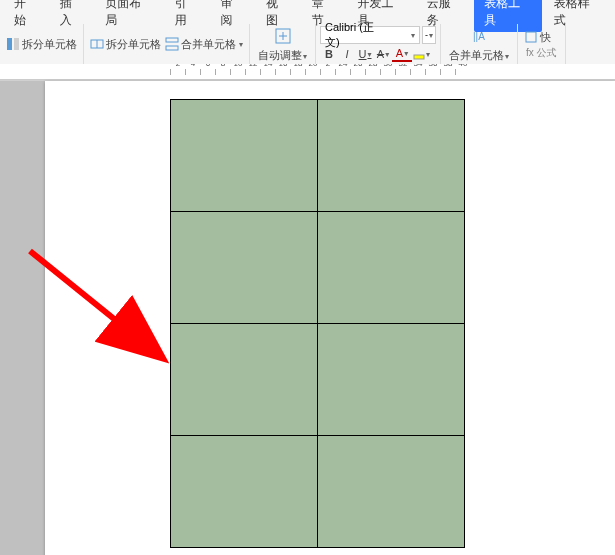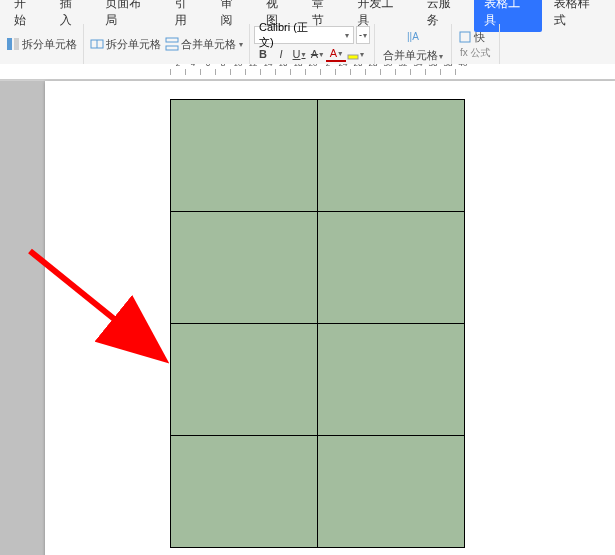--- a/index.html
+++ b/index.html
@@ -228,20 +228,31 @@
                 <rect x="1" y="1" width="12" height="4" fill="none" stroke="#5b9bd5"></rect>
                 <rect x="1" y="9" width="12" height="4" fill="none" stroke="#5b9bd5"></rect>
               </svg>
           </span>
           <span>合并单元格</span>
           <span class="dd">▾</span>
         </div>
       </div>
     </div>
 
+    <div class="rgroup row">
+      <div class="stackbtn">
+        <span class="icon-large">
+          <svg width="20" height="20">
+              <rect x="3" y="3" width="14" height="14" fill="none" stroke="#5b9bd5"></rect>
+              <path d="M6 10 L14 10 M10 6 L10 14" stroke="#5b9bd5"></path>
+            </svg>
+        </span>
+        <span><span>自动调整</span><span class="dd">▾</span></span>
+      </div>
+    </div>
 
     <div class="rgroup">
       <div style="display:flex;gap:2px;align-items:center;">
         <div class="font-combo">
           <span>Calibri (正文)</span>
           <span class="dd">▾</span>
         </div>
         <span style="border:1px solid #ccc;width:14px;height:18px;background:#fff;display:flex;align-items:center;justify-content:center;font-size:9px">-<span class="dd">▾</span></span>
       </div>
       <div style="display:flex;gap:0;align-items:center;margin-top:2px;">

